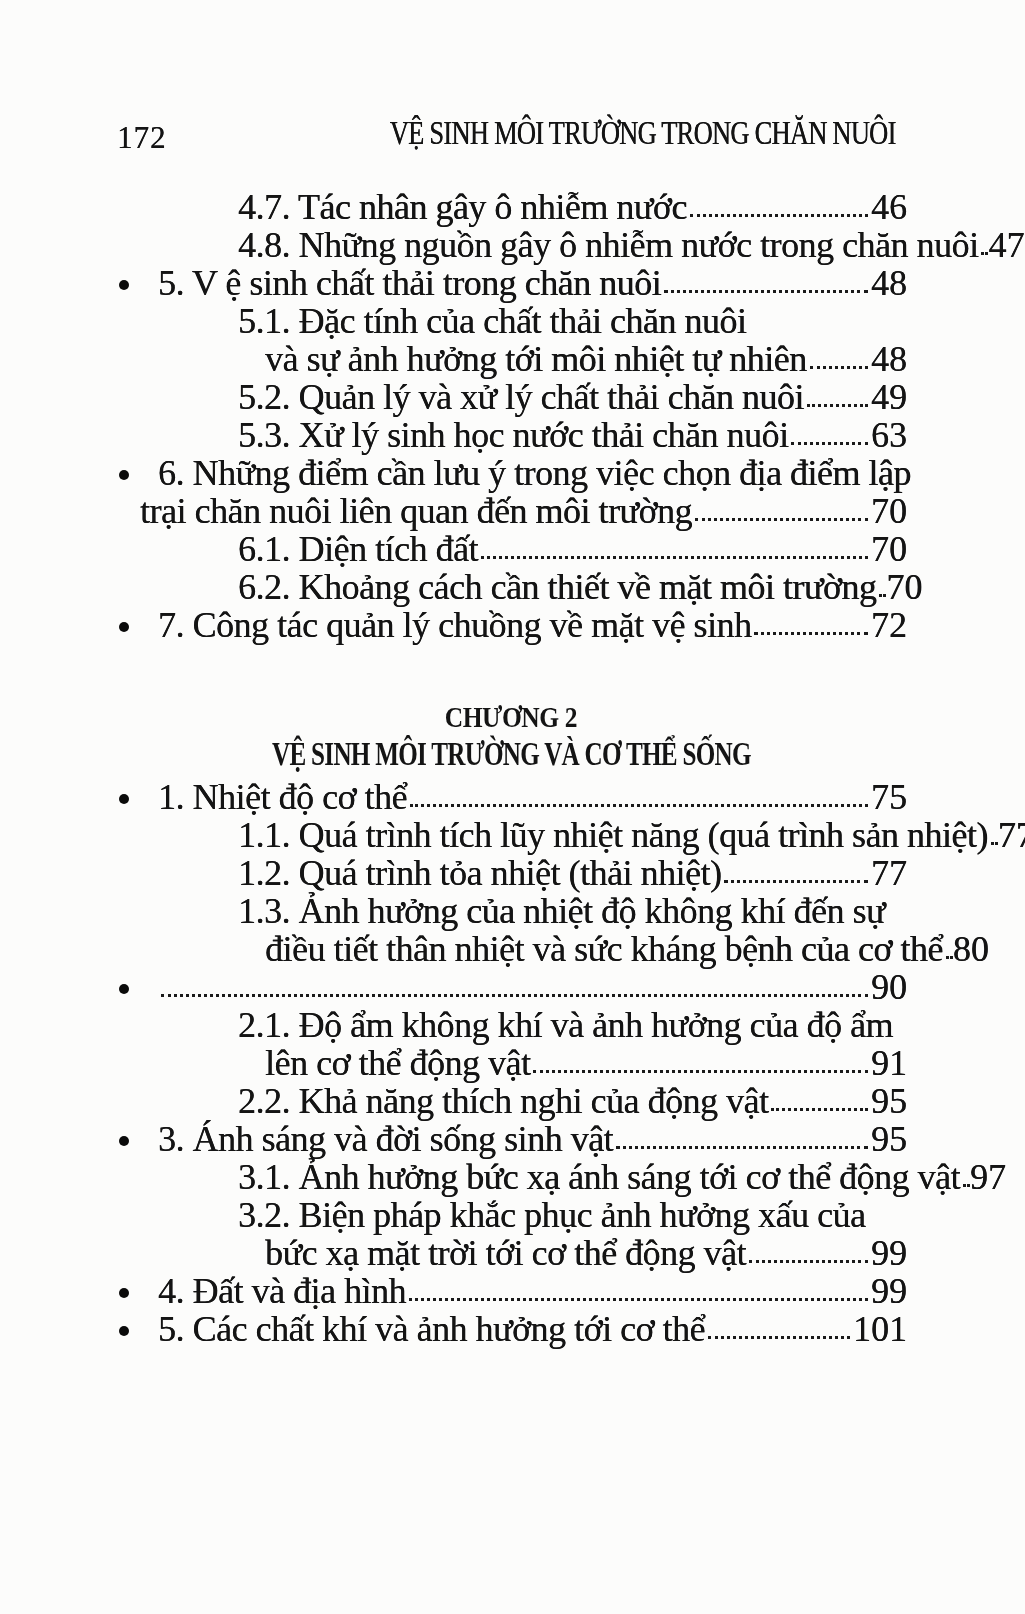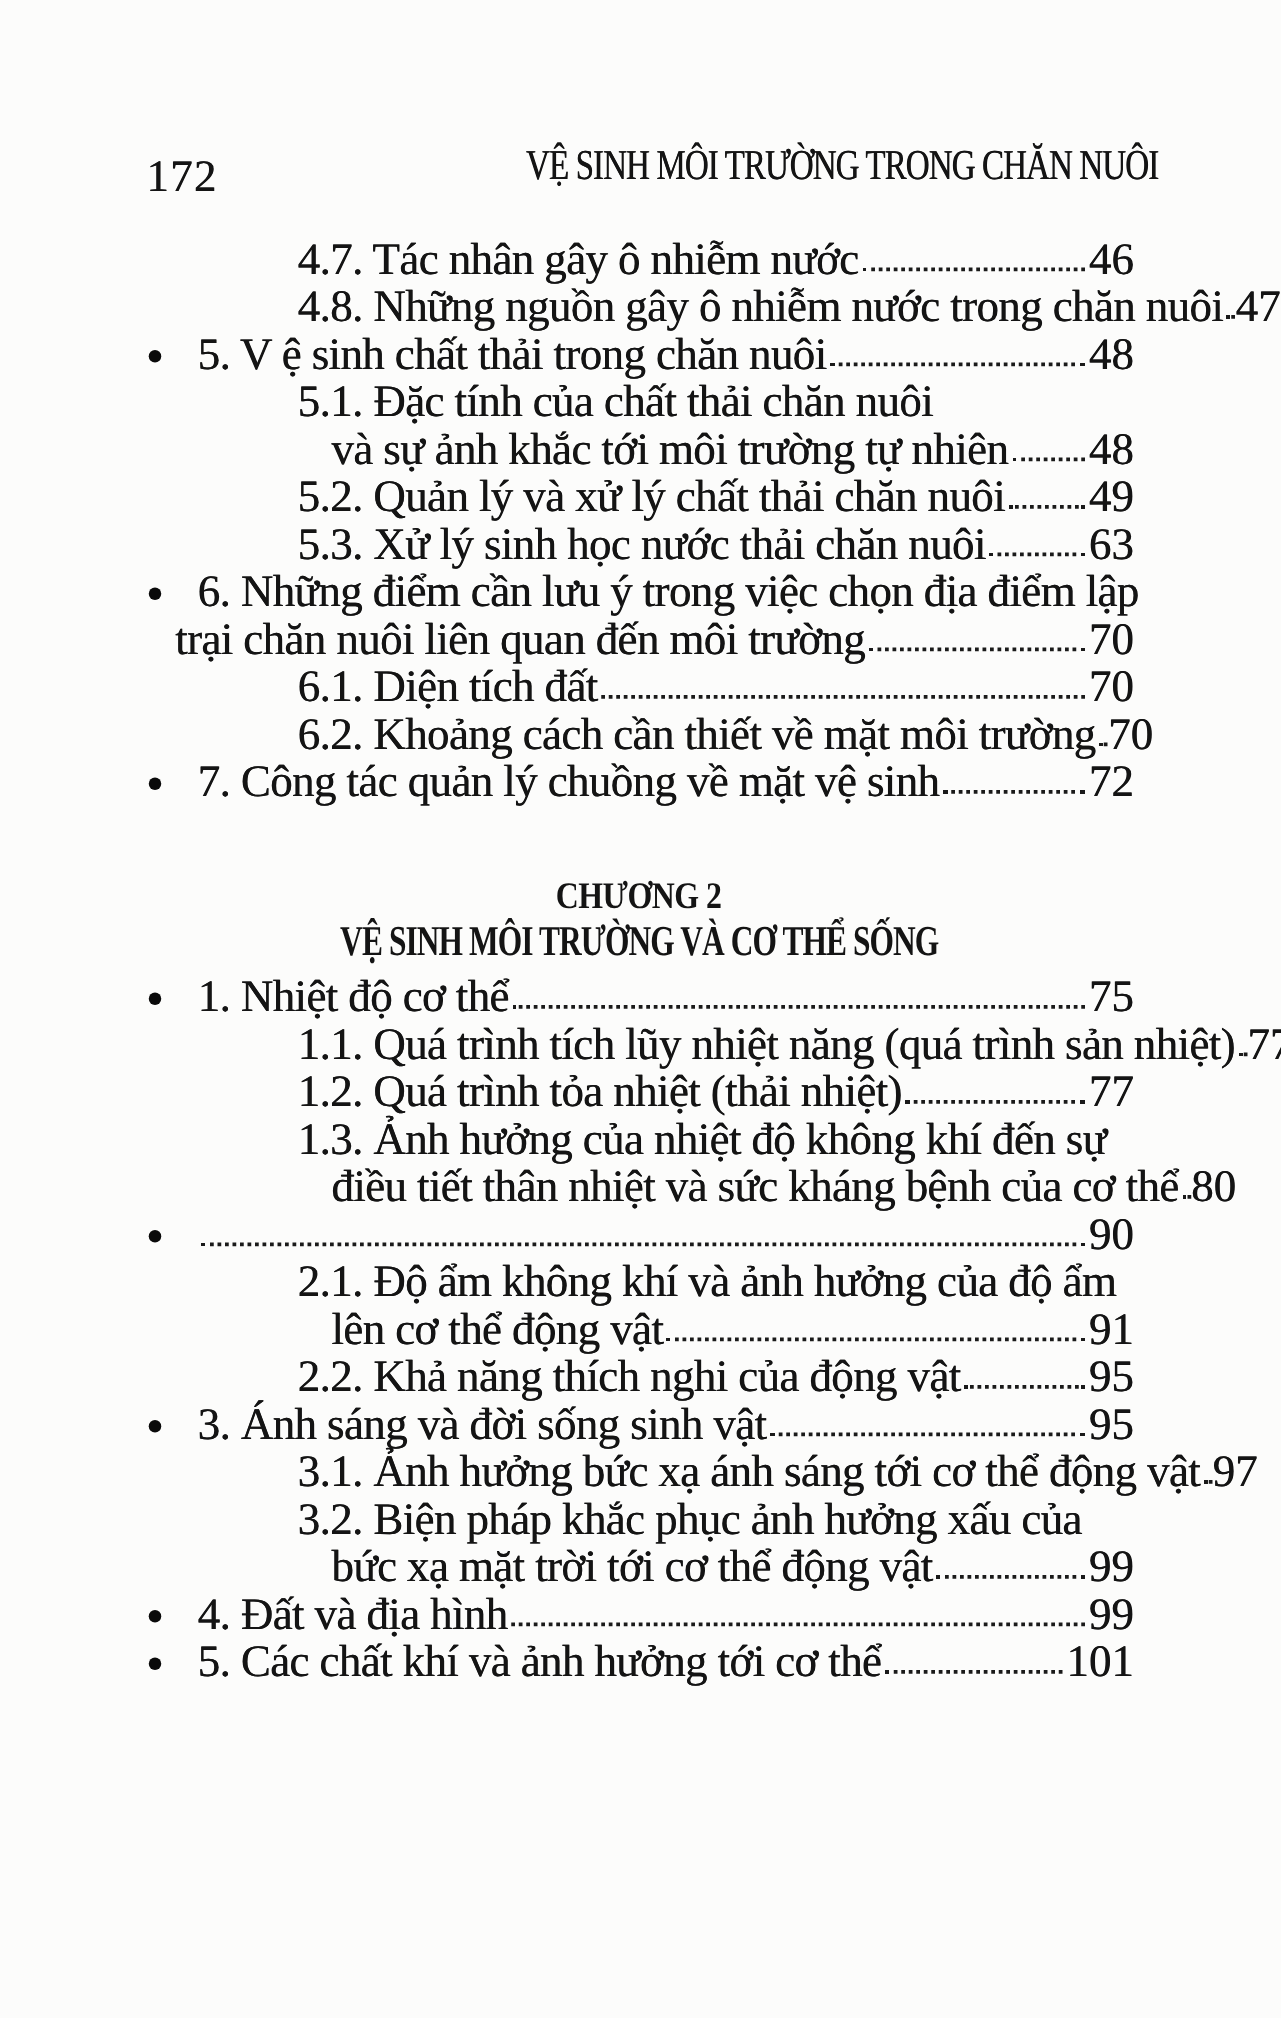--- a/index.html
+++ b/index.html
@@ -6,25 +6,25 @@
   body {
     width: 1025px; height: 1614px;
     background: #fcfcfb;
     position: relative;
     font-family: "Liberation Serif", serif;
     color: #141414;
     overflow: hidden;
   }
   .page-number {
     position: absolute; left: 117px; top: 120px;
-    font-size: 36px; letter-spacing: 1px;
+    font-size: 31px; letter-spacing: 1px;
     text-shadow: 0.3px 0 0 currentColor;
   }
   .running-title {
-    position: absolute; right: 99px; top: 114px;
+    position: absolute; right: 130px; top: 114px;
     white-space: nowrap;
   }
   .running-title .scale {
     display: inline-block;
     font-size: 34px; letter-spacing: -1px;
     transform: scaleX(0.78); transform-origin: 100% 50%;
     text-shadow: 0.4px 0 0 currentColor;
   }
   .toc {
     position: absolute; left: 115px; width: 792px;
@@ -104,21 +104,21 @@
     <div class="row top">
       <span class="bullet"></span>
       <span class="entry-text">5. V ệ sinh chất thải trong chăn nuôi</span>
       <span class="dots"></span>
       <span class="pagenum">48</span>
     </div>
     <div class="row sub">
       <span class="entry-text">5.1. Đặc tính của chất thải chăn nuôi</span>
     </div>
     <div class="row subcont">
-      <span class="entry-text">và sự ảnh khắc tới môi trường tự nhiên</span>
+      <span class="entry-text">và sự ảnh hưởng tới môi nhiệt tự nhiên</span>
       <span class="dots"></span>
       <span class="pagenum">48</span>
     </div>
     <div class="row sub">
       <span class="entry-text">5.2. Quản lý và xử lý chất thải chăn nuôi</span>
       <span class="dots"></span>
       <span class="pagenum">49</span>
     </div>
     <div class="row sub">
       <span class="entry-text">5.3. Xử lý sinh học nước thải chăn nuôi</span>

